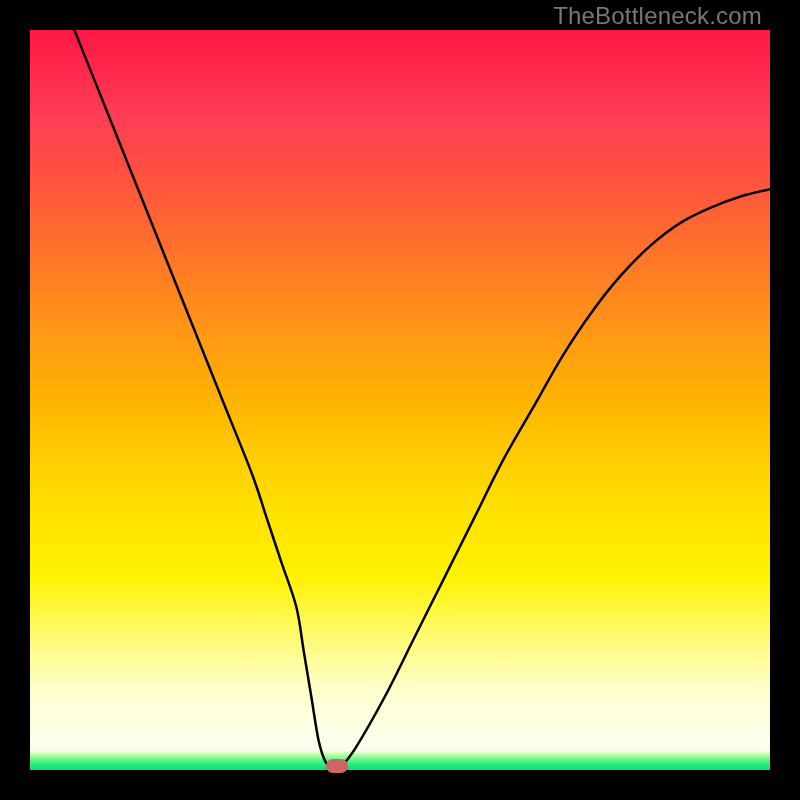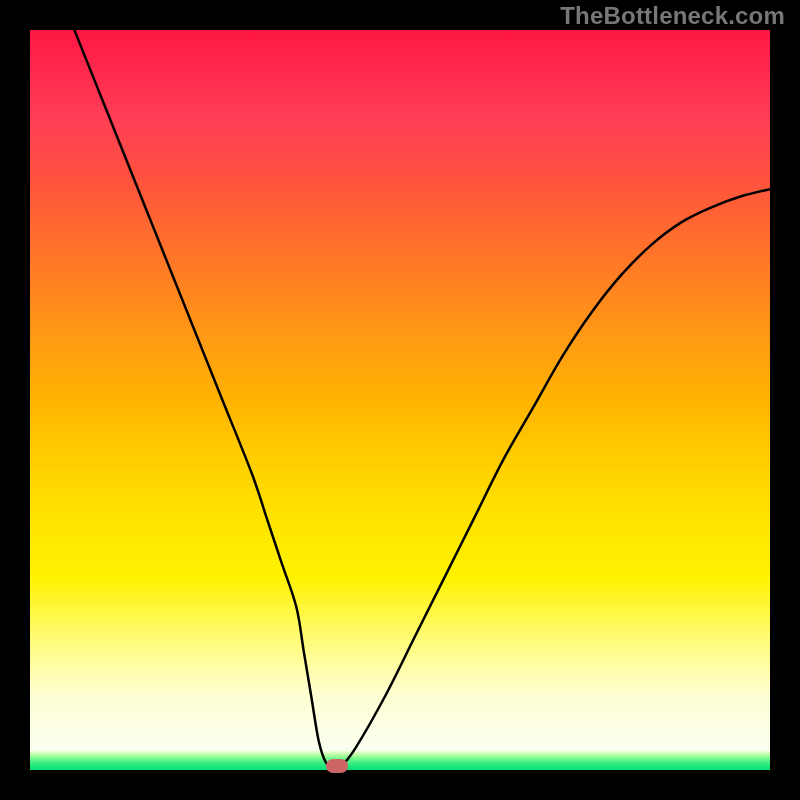--- a/index.html
+++ b/index.html
@@ -63,24 +63,24 @@
       #a0ff98 30%,
       #60f78a 50%,
       #30ec7e 70%,
       #18e77a 85%,
       #08e276 100%
     );
   }
   .watermark {
     position: absolute;
     top: 2px;
-    right: 15px;
+    right: 38px;
     color: #777;
     font-size: 24px;
-    font-weight: 700;
+    font-weight: 400;
     letter-spacing: 0.2px;
     user-select: none;
   }
   svg.curve {
     position: absolute;
     top: 0;
     left: 0;
     width: 740px;
     height: 740px;
   }

